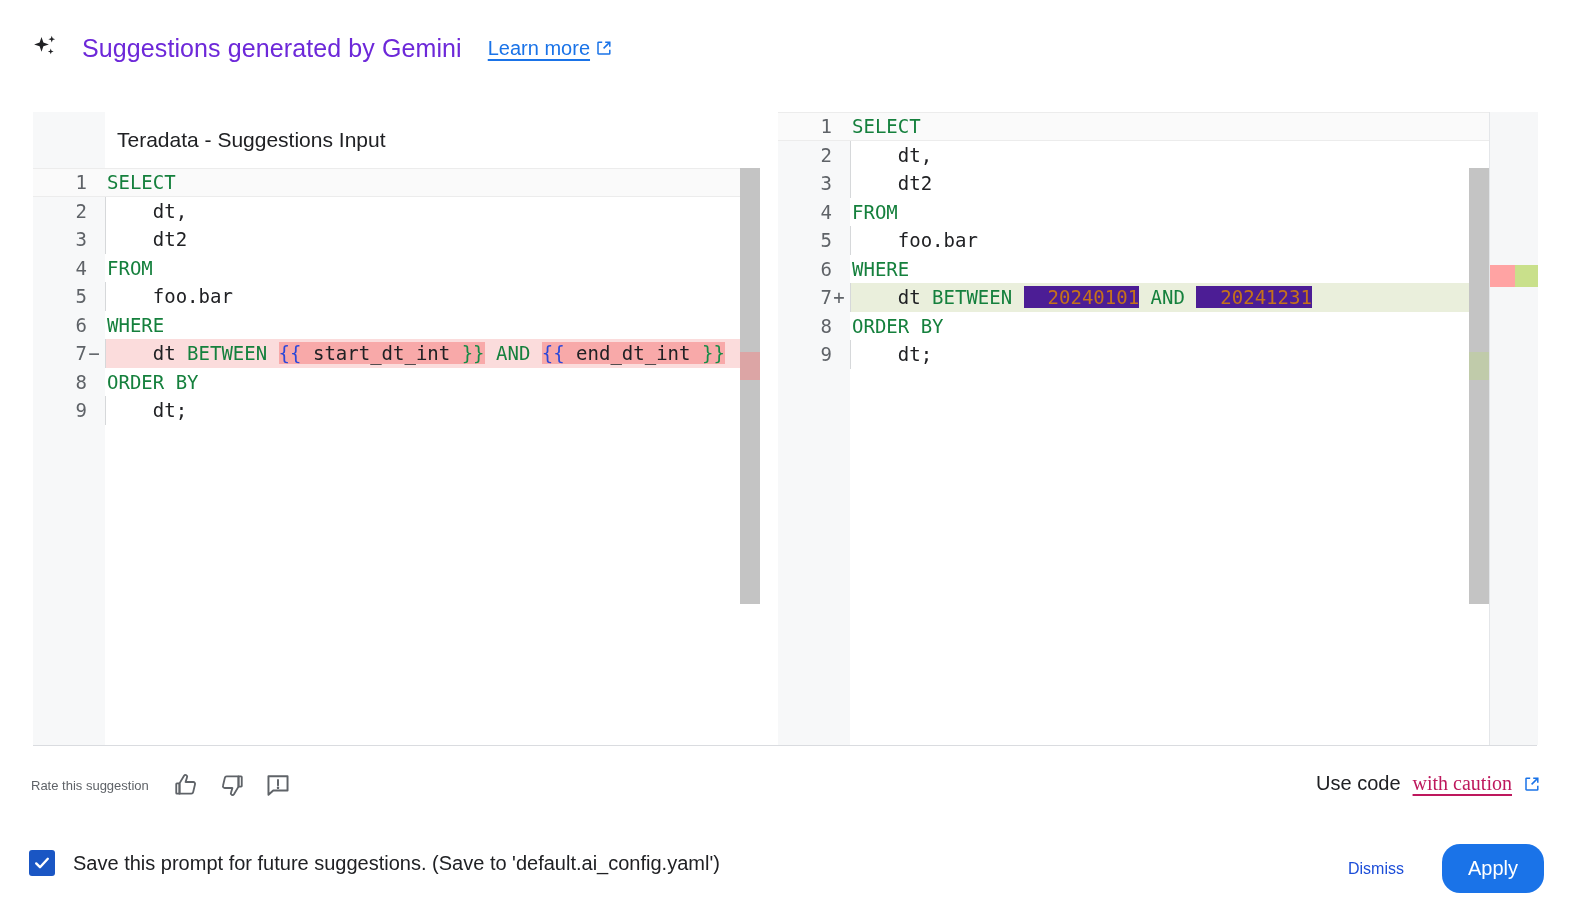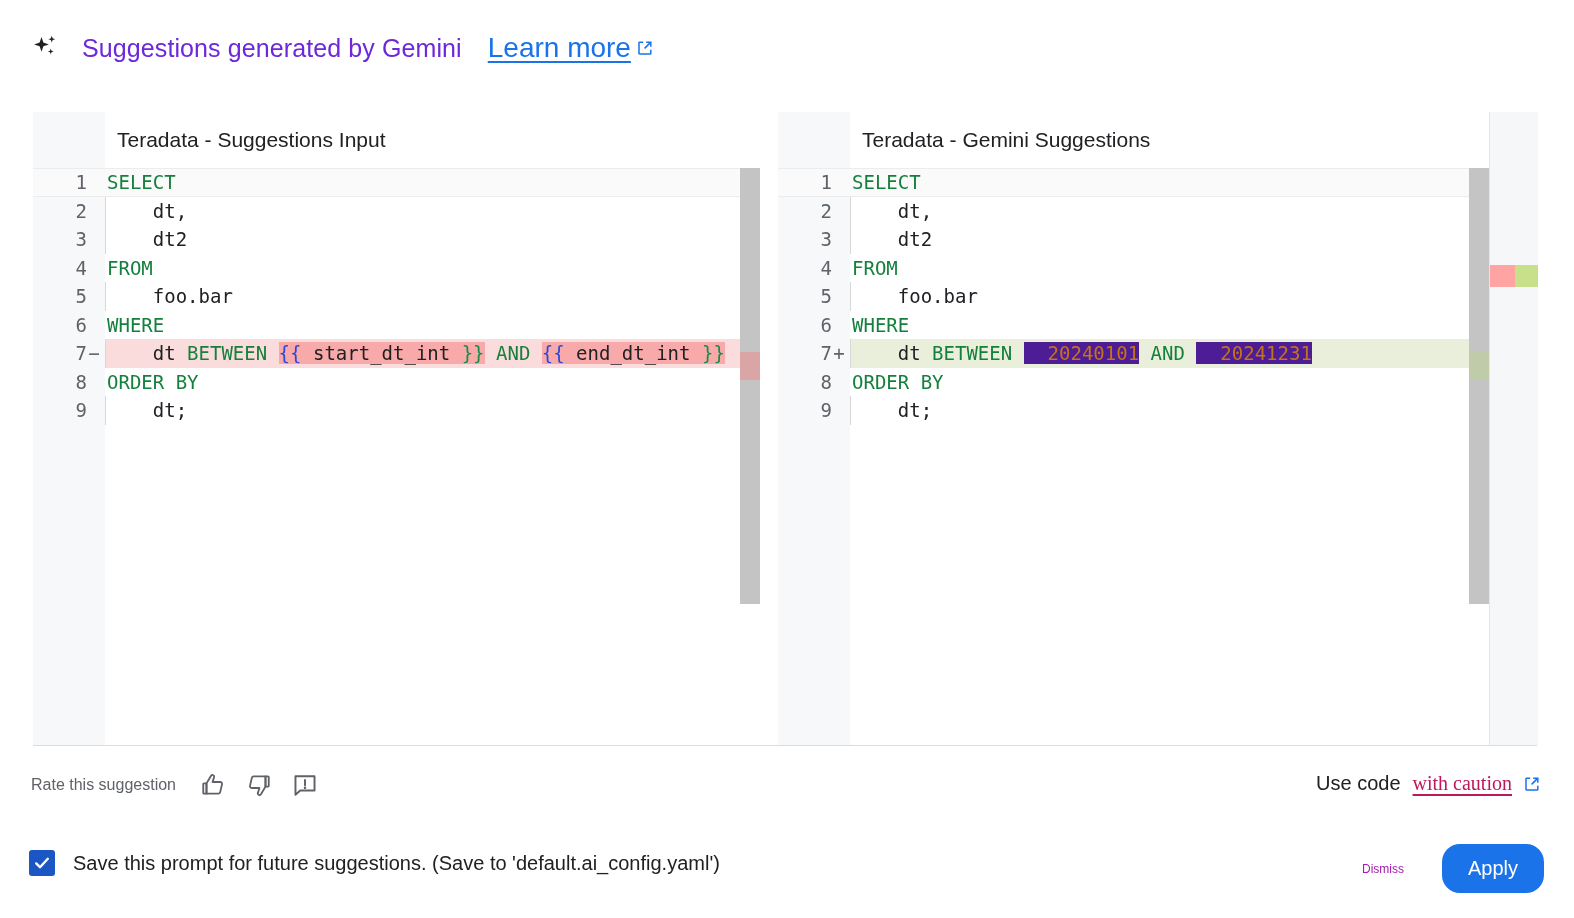--- a/index.html
+++ b/index.html
@@ -37,21 +37,21 @@
     color: #6d28d9;
     letter-spacing: 0.1px;
     white-space: nowrap;
   }
   .learn-more {
     margin-left: 26px;
     display: inline-flex;
     align-items: center;
     gap: 6px;
     color: #1a73e8;
-    font-size: 28px;
+    font-size: 20px;
     text-decoration: none;
     cursor: pointer;
   }
   .learn-more .lm-text {
     text-decoration: underline;
     text-underline-offset: 4px;
   }
   .ext-icon { width: 16px; height: 16px; display: block; }
 
   
@@ -180,21 +180,21 @@
     left: 0; top: 756px;
     width: 1574px; height: 66px;
   }
   .rate-left {
     position: absolute;
     left: 31px; top: 14px;
     display: flex;
     align-items: center;
     gap: 16px;
   }
-  .rate-label { font-size: 16px; color: #5f6368; margin-right: 6px; }
+  .rate-label { font-size: 13px; color: #5f6368; margin-right: 6px; }
   .icon-btn {
     width: 30px; height: 30px;
     display: inline-flex;
     align-items: center;
     justify-content: center;
     cursor: pointer;
     color: #5f6368;
   }
   .icon-btn svg { display: block; }
   .rate-right {
@@ -242,22 +242,22 @@
   .checkbox svg { display: block; }
   .footer-label { font-size: 20px; color: #202124; white-space: nowrap; }
   .footer-right {
     position: absolute;
     right: 30px; top: 14px;
     display: flex;
     align-items: center;
     gap: 26px;
   }
   .btn-text {
-    font-size: 12px;
-    color: #a21caf;
+    font-size: 16px;
+    color: #1d4ed8;
     background: transparent;
     border: none;
     padding: 10px 12px;
     cursor: pointer;
     font-family: "Liberation Sans", sans-serif;
     border-radius: 4px;
   }
   .btn-filled {
     font-size: 20px;
     color: #ffffff;
@@ -308,21 +308,20 @@
     <div class="vscroll" style="left:707px;top:56px;height:578px;">
       <div class="vthumb" style="top:0;height:436px;"></div>
       <div class="vthumb-tint" style="top:184px;height:28px;"></div>
     </div>
   </div>
 
   <div class="pane-gap"></div>
 
   <div class="pane pane-right">
     <div class="gutter-bg"></div>
-    <div class="pane-title">Teradata - Gemini Suggestions</div>
     <div class="code">
         <div class="row cursorline"><div class="ln"><span class="num">1</span><span class="mark"></span></div><div class="content"><span class="txt"><span class="kw">SELECT</span></span></div></div>
         <div class="row"><div class="ln"><span class="num">2</span><span class="mark"></span></div><div class="content"><span class="guide"></span><span class="txt"><span class="plain">    dt,</span></span></div></div>
         <div class="row"><div class="ln"><span class="num">3</span><span class="mark"></span></div><div class="content"><span class="guide"></span><span class="txt"><span class="plain">    dt2</span></span></div></div>
         <div class="row"><div class="ln"><span class="num">4</span><span class="mark"></span></div><div class="content"><span class="txt"><span class="kw">FROM</span></span></div></div>
         <div class="row"><div class="ln"><span class="num">5</span><span class="mark"></span></div><div class="content"><span class="guide"></span><span class="txt"><span class="plain">    foo.bar</span></span></div></div>
         <div class="row"><div class="ln"><span class="num">6</span><span class="mark"></span></div><div class="content"><span class="txt"><span class="kw">WHERE</span></span></div></div>
         <div class="row add-row"><div class="ln"><span class="num">7</span><span class="mark">+</span></div><div class="content"><span class="guide"></span><span class="txt"><span class="plain">    dt </span><span class="kw">BETWEEN</span><span class="plain"> </span><span class="num2 add-strong">20240101</span><span class="plain"> </span><span class="kw">AND</span><span class="plain"> </span><span class="num2 add-strong">20241231</span></span></div></div>
         <div class="row"><div class="ln"><span class="num">8</span><span class="mark"></span></div><div class="content"><span class="txt"><span class="kw">ORDER BY</span></span></div></div>
         <div class="row"><div class="ln"><span class="num">9</span><span class="mark"></span></div><div class="content"><span class="guide"></span><span class="txt"><span class="plain">    dt;</span></span></div></div>

